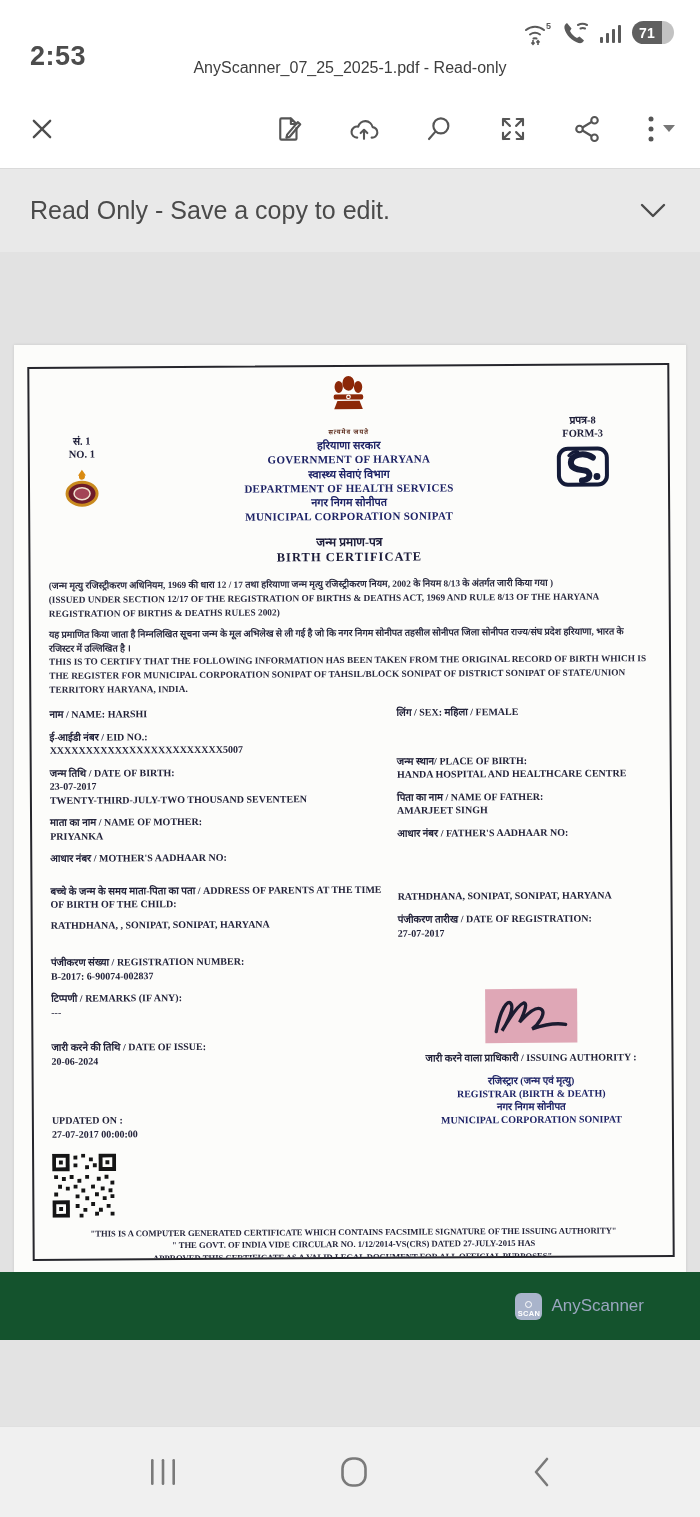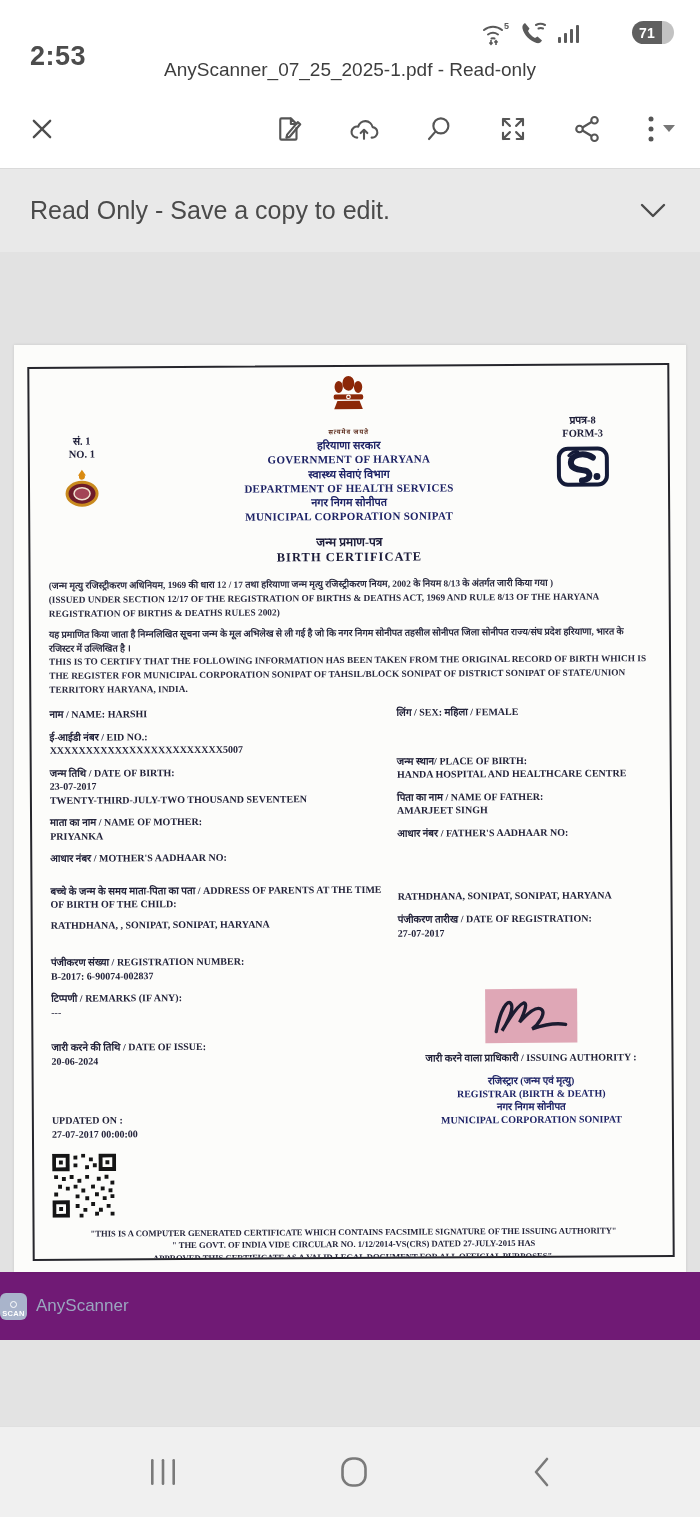--- a/index.html
+++ b/index.html
@@ -5,43 +5,43 @@
   * { box-sizing: border-box; margin: 0; padding: 0; }
   html,body { width:700px; height:1517px; background:#fff; overflow:hidden;
     font-family:"Liberation Sans", sans-serif; }
   .screen { width:700px; height:1517px; display:flex; flex-direction:column; }
 
   
   .status-bar { height:57px; display:flex; align-items:center; justify-content:space-between; padding:8px 26px 0 30px; }
   .time { font-size:27px; font-weight:700; color:#4c4c4c; letter-spacing:.5px;margin-top:48px; }
   .status-icons { display:flex; align-items:center; gap:9px; }
   .battery { width:42px; height:23px; border-radius:12px; position:relative; overflow:hidden;
-    background:linear-gradient(90deg,#5f5f5f 0 71%,#c2c2c2 71% 100%);margin-left:42px; }
+    background:linear-gradient(90deg,#5f5f5f 0 71%,#c2c2c2 71% 100%); }
   .battery span { position:absolute; left:0; top:0; width:71%; height:100%; display:flex; align-items:center; justify-content:center;
     color:#fff; font-size:14px; font-weight:700; }
 
   
-  .title-bar { height:40px; text-align:center; font-size:19px; color:#3e3e3e; padding-top:2px; }
+  .title-bar { height:40px; text-align:center; font-size:16px; color:#3e3e3e; padding-top:2px; }
 
   
   .toolbar { height:71px; display:flex; align-items:center; padding:0 24px 8px 28px; }
   .tb-btn { background:none; border:none; padding:0; cursor:pointer; display:flex; align-items:center; }
   .tb-group { margin-left:auto; display:flex; align-items:center; gap:44px; }
   .overflow-wrap { display:flex; align-items:center; gap:6px; }
 
   
   .banner { height:84px; background:#e9e9e9; border-top:1px solid #dadada; display:flex; align-items:center; padding:0 34px 0 30px;gap:12px; }
   .banner-text { font-size:25px; color:#4a4a4a; }
   .banner svg { margin-left:auto; }
 
   
   .viewer { background:#e2e2e2; flex:0 0 1088px; }
   .page { margin:93px 14px 0; height:927px; background:#fcfcfa; position:relative;
     box-shadow:0 0 3px rgba(0,0,0,.12); }
-  .below-page { height:68px; background:#701a75; display:flex; align-items:center; padding-right:56px; gap:9px; }
+  .below-page { height:68px; background:#14532d; display:flex; align-items:center; justify-content:flex-end; padding-right:56px; gap:9px; }
 
   
   .certificate { position:absolute; left:16px; right:14px; top:20px; bottom:13px;
     border:2.5px solid #26262c; transform:rotate(-0.35deg); padding:8px 18px 6px;
     font-family:"Liberation Serif", serif; font-weight:700; color:#23233a; overflow:hidden; }
   .cert-head { text-align:center; position:relative; }
   .motto { font-size:6.5px; color:#5a2a1a; letter-spacing:1px; }
   .org { color:#1e2366; line-height:1.3; margin-top:2px; }
   .org .hi { font-size:11px; }
   .org .en { font-size:11px; letter-spacing:.3px; }

